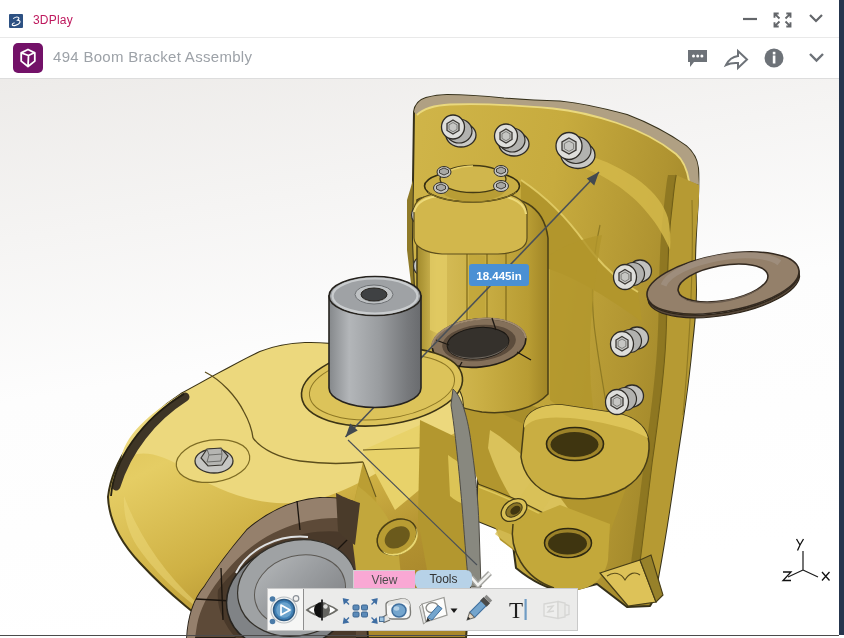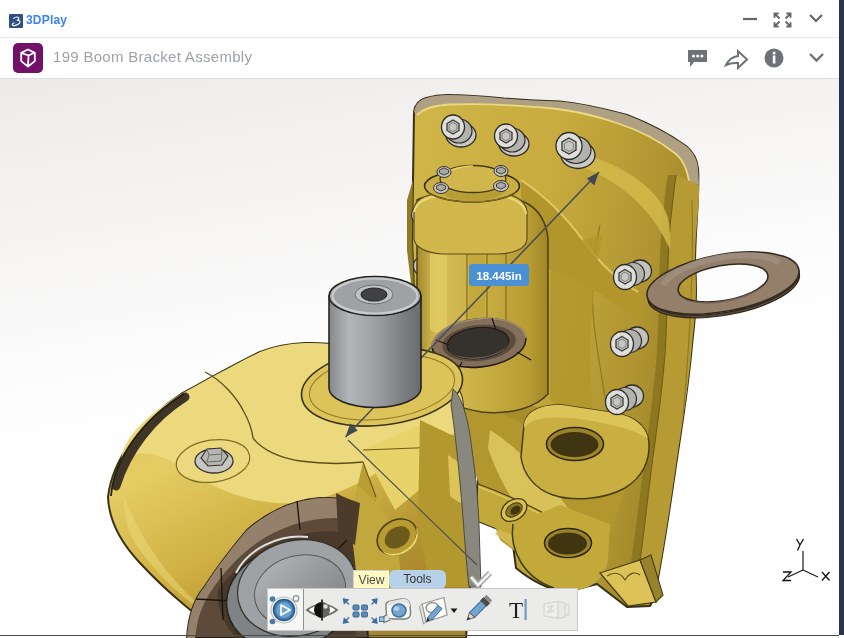--- a/index.html
+++ b/index.html
@@ -2,35 +2,35 @@
 <html><head>
 <meta charset="utf-8">
 <style>
   html,body{margin:0;padding:0;}
   *{-webkit-font-smoothing:antialiased;}
   body{width:844px;height:638px;overflow:hidden;font-family:"Liberation Sans",sans-serif;background:#fff;}
   #app{position:relative;width:844px;height:638px;overflow:hidden;}
   
   #bar1{position:absolute;left:0;top:0;width:844px;height:37px;background:#fff;border-bottom:1px solid #e9e9e9;z-index:30;}
   #logo3ds{position:absolute;left:9px;top:14px;width:14px;height:14px;}
-  #t3dplay{position:absolute;left:26px;top:13px;font-size:12px;font-weight:bold;color:#3b82f6;letter-spacing:0.2px;}
+  #t3dplay{position:absolute;left:33px;top:13px;font-size:12px;font-weight:normal;color:#be185d;letter-spacing:0.2px;}
   .b1ic{position:absolute;top:0;color:#63666a;}
   
   #bar2{position:absolute;left:0;top:38px;width:844px;height:40px;background:#fff;border-bottom:1px solid #dddddd;z-index:30;}
   #appicon{position:absolute;left:13px;top:5px;width:30px;height:30px;background:#731168;border-radius:5px;}
   #title{position:absolute;left:53px;top:10px;font-size:15px;color:#9da2a8;letter-spacing:0.3px;}
   
   #scene{position:absolute;left:0;top:0;z-index:1;}
   
   #rborder{position:absolute;right:0;top:0;width:5px;height:635px;background:#25354d;z-index:40;}
   #bborder{position:absolute;left:0;top:635px;width:839px;height:1px;background:#4b4b4b;z-index:40;}
   
   #tabs{position:absolute;left:353px;top:570px;height:19px;z-index:20;font-size:12px;}
   .tab{display:inline-block;height:19px;line-height:19px;padding:0;text-align:center;vertical-align:top;}
-  #tabview{width:36px;background:#fef9c3;color:#4c4c4c;border-top:1px solid #d0d0d0;border-left:1px solid #d0d0d0;box-sizing:border-box;}
+  #tabview{width:62px;background:#f9a8d4;color:#4c4c4c;border-top:1px solid #d0d0d0;border-left:1px solid #d0d0d0;box-sizing:border-box;}
   #tabtools{width:57px;background:#b7d2e8;color:#333;border-radius:6px;}
   #toolbar{position:absolute;left:267px;top:588px;width:311px;height:43px;background:#ebebea;border:1px solid #c9c9c9;box-sizing:border-box;z-index:20;}
   #cell1{position:absolute;left:0;top:0;width:35px;height:41px;background:#f6f6f5;border-right:1px solid #8e8e8e;}
 </style>
 </head>
 <body>
 <div id="app">
   <svg id="scene" width="844" height="638" viewBox="0 0 844 638">
     <defs>
       <linearGradient id="bgGrad" x1="0" y1="0" x2="0.25" y2="1">
@@ -337,21 +337,21 @@
   </div>
   <div id="bar2">
     <div id="appicon">
       <svg width="30" height="30" viewBox="0 0 30 30">
           <g fill="none" stroke="#fff" stroke-width="1.8" stroke-linejoin="round">
             <path d="M15 6.5 l6.8 3.4 v8.2 l-6.8 5.4 l-6.8 -5.4 v-8.2 z"></path>
             <path d="M8.2 9.9 l7.3 2.6 6.3 -3 M15.5 12.5 l-0.5 11"></path>
           </g>
         </svg>
     </div>
-    <div id="title">199 Boom Bracket Assembly</div>
+    <div id="title">494 Boom Bracket Assembly</div>
     <svg class="b1ic" style="left:686px;top:8px" width="140" height="26" viewBox="0 0 140 26">
       <g fill="#6d7278">
         <path d="M2 4 h19 v12 h-13 l-4 5 v-5 h-2 z"></path>
         <circle cx="7.5" cy="10" r="1.5" fill="#fff"></circle>
           <circle cx="11.7" cy="10" r="1.5" fill="#fff"></circle>
           <circle cx="15.9" cy="10" r="1.5" fill="#fff"></circle>
       </g>
       <path d="M40 19 q4 -8 12 -9 v-5 l9 8.5 -9 8.5 v-5 q-7 -0.5 -12 2 z" fill="none" stroke="#6d7278" stroke-width="2"></path>
       <circle cx="88" cy="12" r="9.5" fill="#6d7278"></circle>
       <rect x="86.8" y="9.5" width="2.6" height="8" fill="#fff"></rect>

